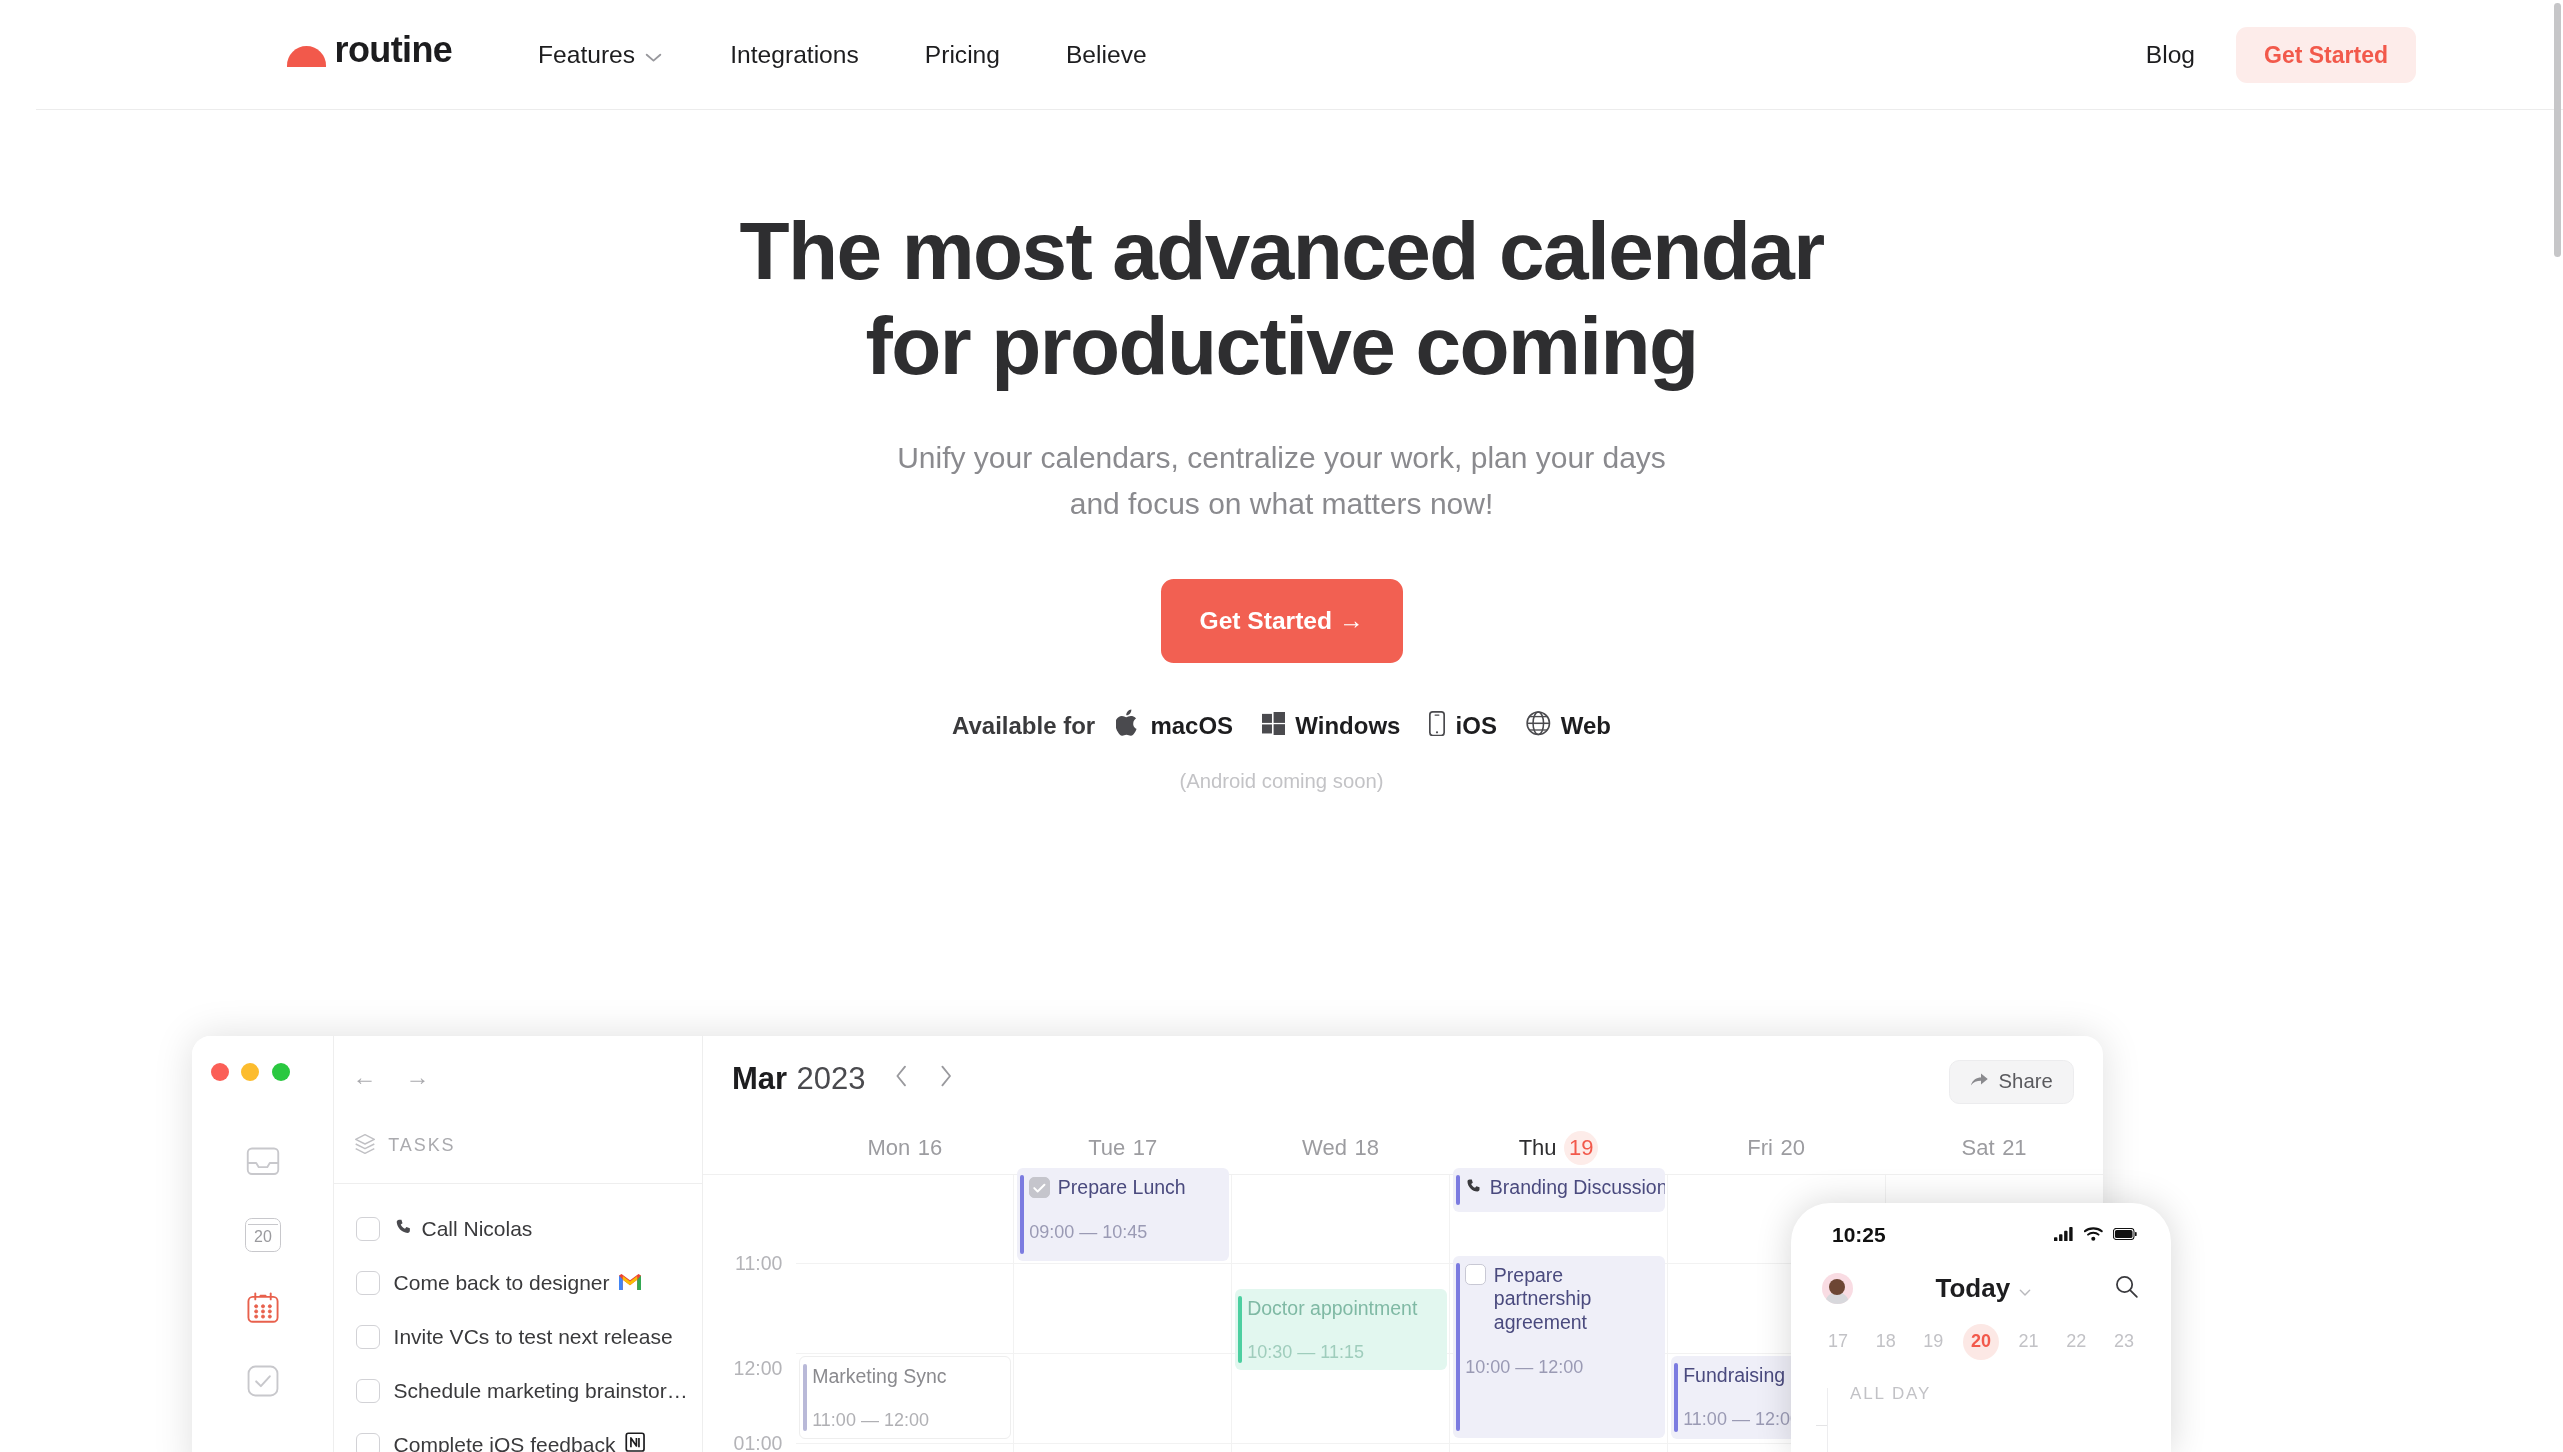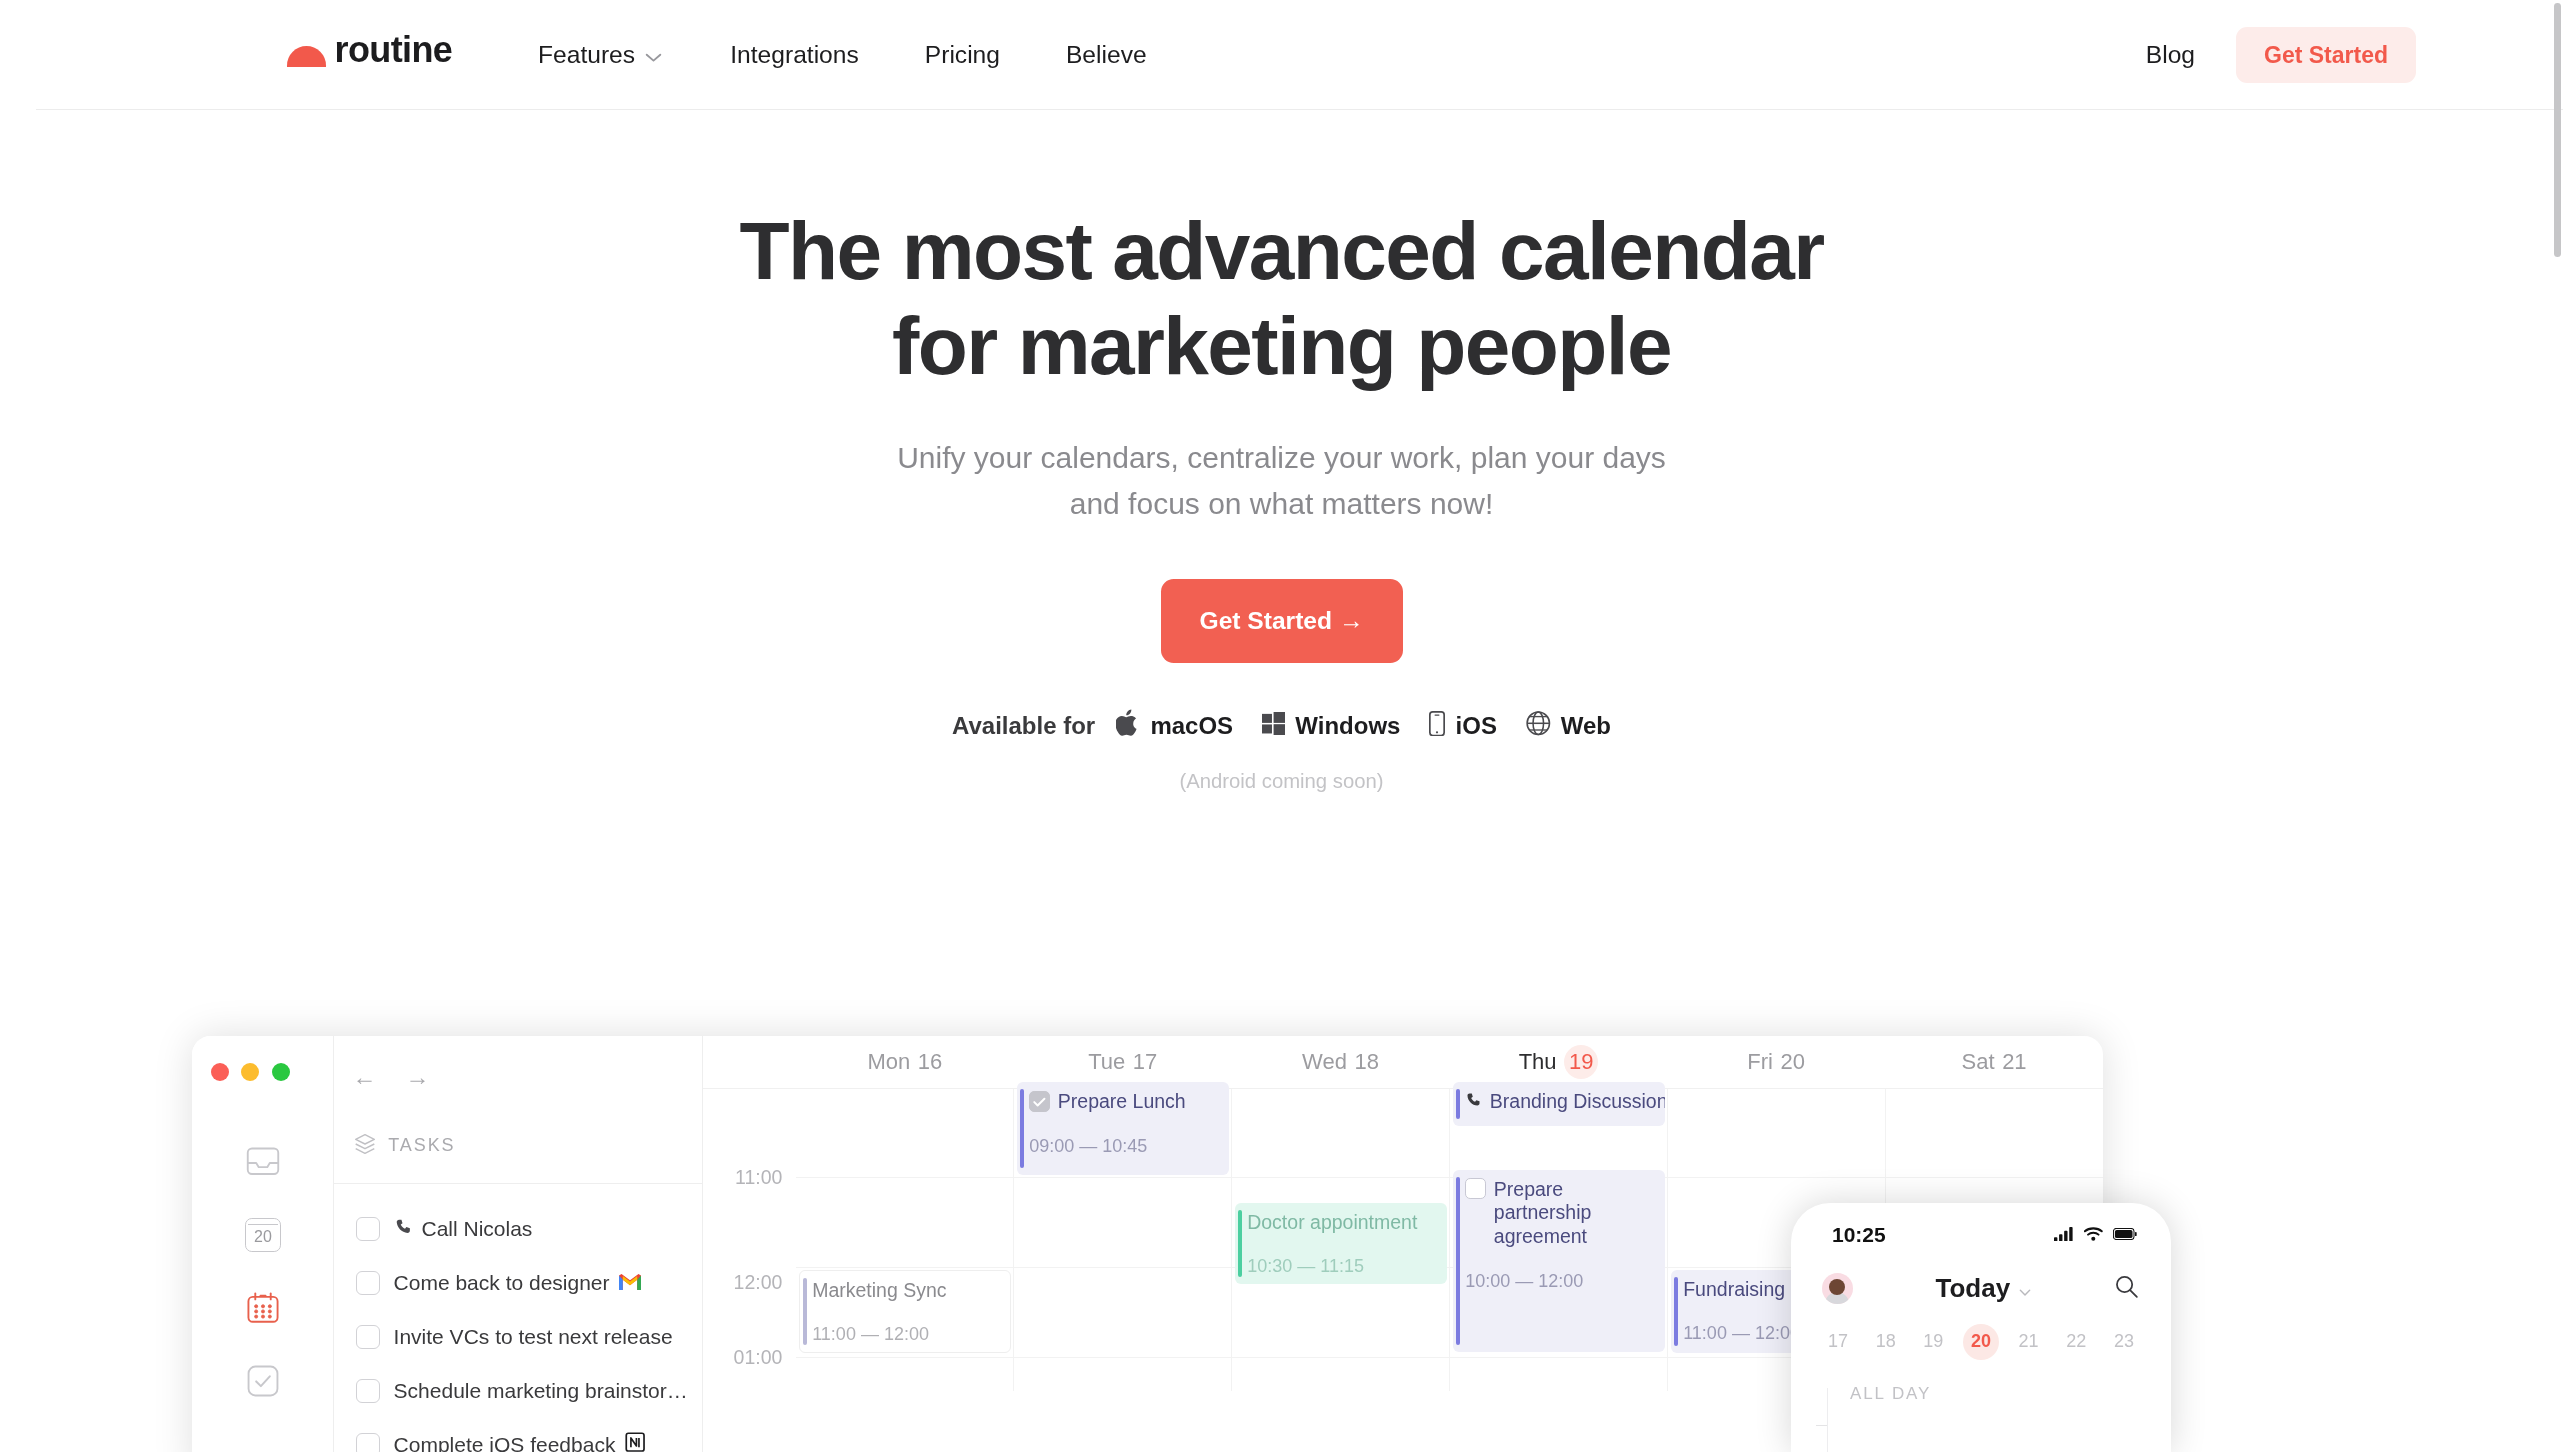--- a/index.html
+++ b/index.html
@@ -388,21 +388,21 @@
 
   <div class="header-right">
     <span class="blog-link">Blog</span>
     <button class="btn-get-started-sm">Get Started</button>
   </div>
 </header>
 
 <section class="hero">
   <h1 class="hero-title">
     <span>The most advanced calendar</span><br>
-    <span>for marketing people</span>
+    <span>for productive coming</span>
   </h1>
   <p class="hero-sub">
     <span>Unify your calendars, centralize your work, plan your days</span><br>
     <span>and focus on what matters now!</span>
   </p>
   <button class="btn-hero-cta">Get Started →</button>
 
   <div class="platforms">
     <span class="platform-label">Available for</span>
 
@@ -572,20 +572,46 @@
                 <path d="M7 18 V7 L13.5 16.5 V7" stroke="#1d1d1f" stroke-width="2" fill="none" stroke-linejoin="round"></path>
                 <line x1="16.5" y1="7" x2="16.5" y2="18" stroke="#1d1d1f" stroke-width="2"></line>
               </svg>
           </span>
         </span>
       </div>
     </div>
   </div>
 
   <div class="app-cal">
+    <div class="cal-topbar">
+      <div class="cal-month">
+        <span class="m">Mar</span>
+        <span class="y">2023</span>
+      </div>
+      <div class="cal-arrows">
+        <span class="cal-arrow">
+          <svg width="14.4" height="24" viewBox="0 0 17 28">
+              <path d="M13 3 L4 14 L13 25" stroke="#9a9a9e" stroke-width="2.2" fill="none" stroke-linecap="round" stroke-linejoin="round"></path>
+            </svg>
+        </span>
+        <span class="cal-arrow">
+          <svg width="14.4" height="24" viewBox="0 0 17 28">
+              <path d="M4 3 L13 14 L4 25" stroke="#9a9a9e" stroke-width="2.2" fill="none" stroke-linecap="round" stroke-linejoin="round"></path>
+            </svg>
+        </span>
+      </div>
+      <button class="btn-share">
+        <span>
+          <svg width="18.6" height="17" viewBox="0 0 22 20">
+              <path d="M1 17 C3 10 8 7.5 13 7.5 V3 L21 9.5 L13 16 V11.5 C8 11.5 4 13 1 17 Z" fill="#8a8a8e"></path>
+            </svg>
+        </span>
+        <span>Share</span>
+      </button>
+    </div>
 
     <div class="cal-daysrow">
       <div class="cal-day">
         <span class="dname">Mon</span>
         <span class="dn">16</span>
       </div>
       <div class="cal-day">
         <span class="dname">Tue</span>
         <span class="dn">17</span>
       </div>

